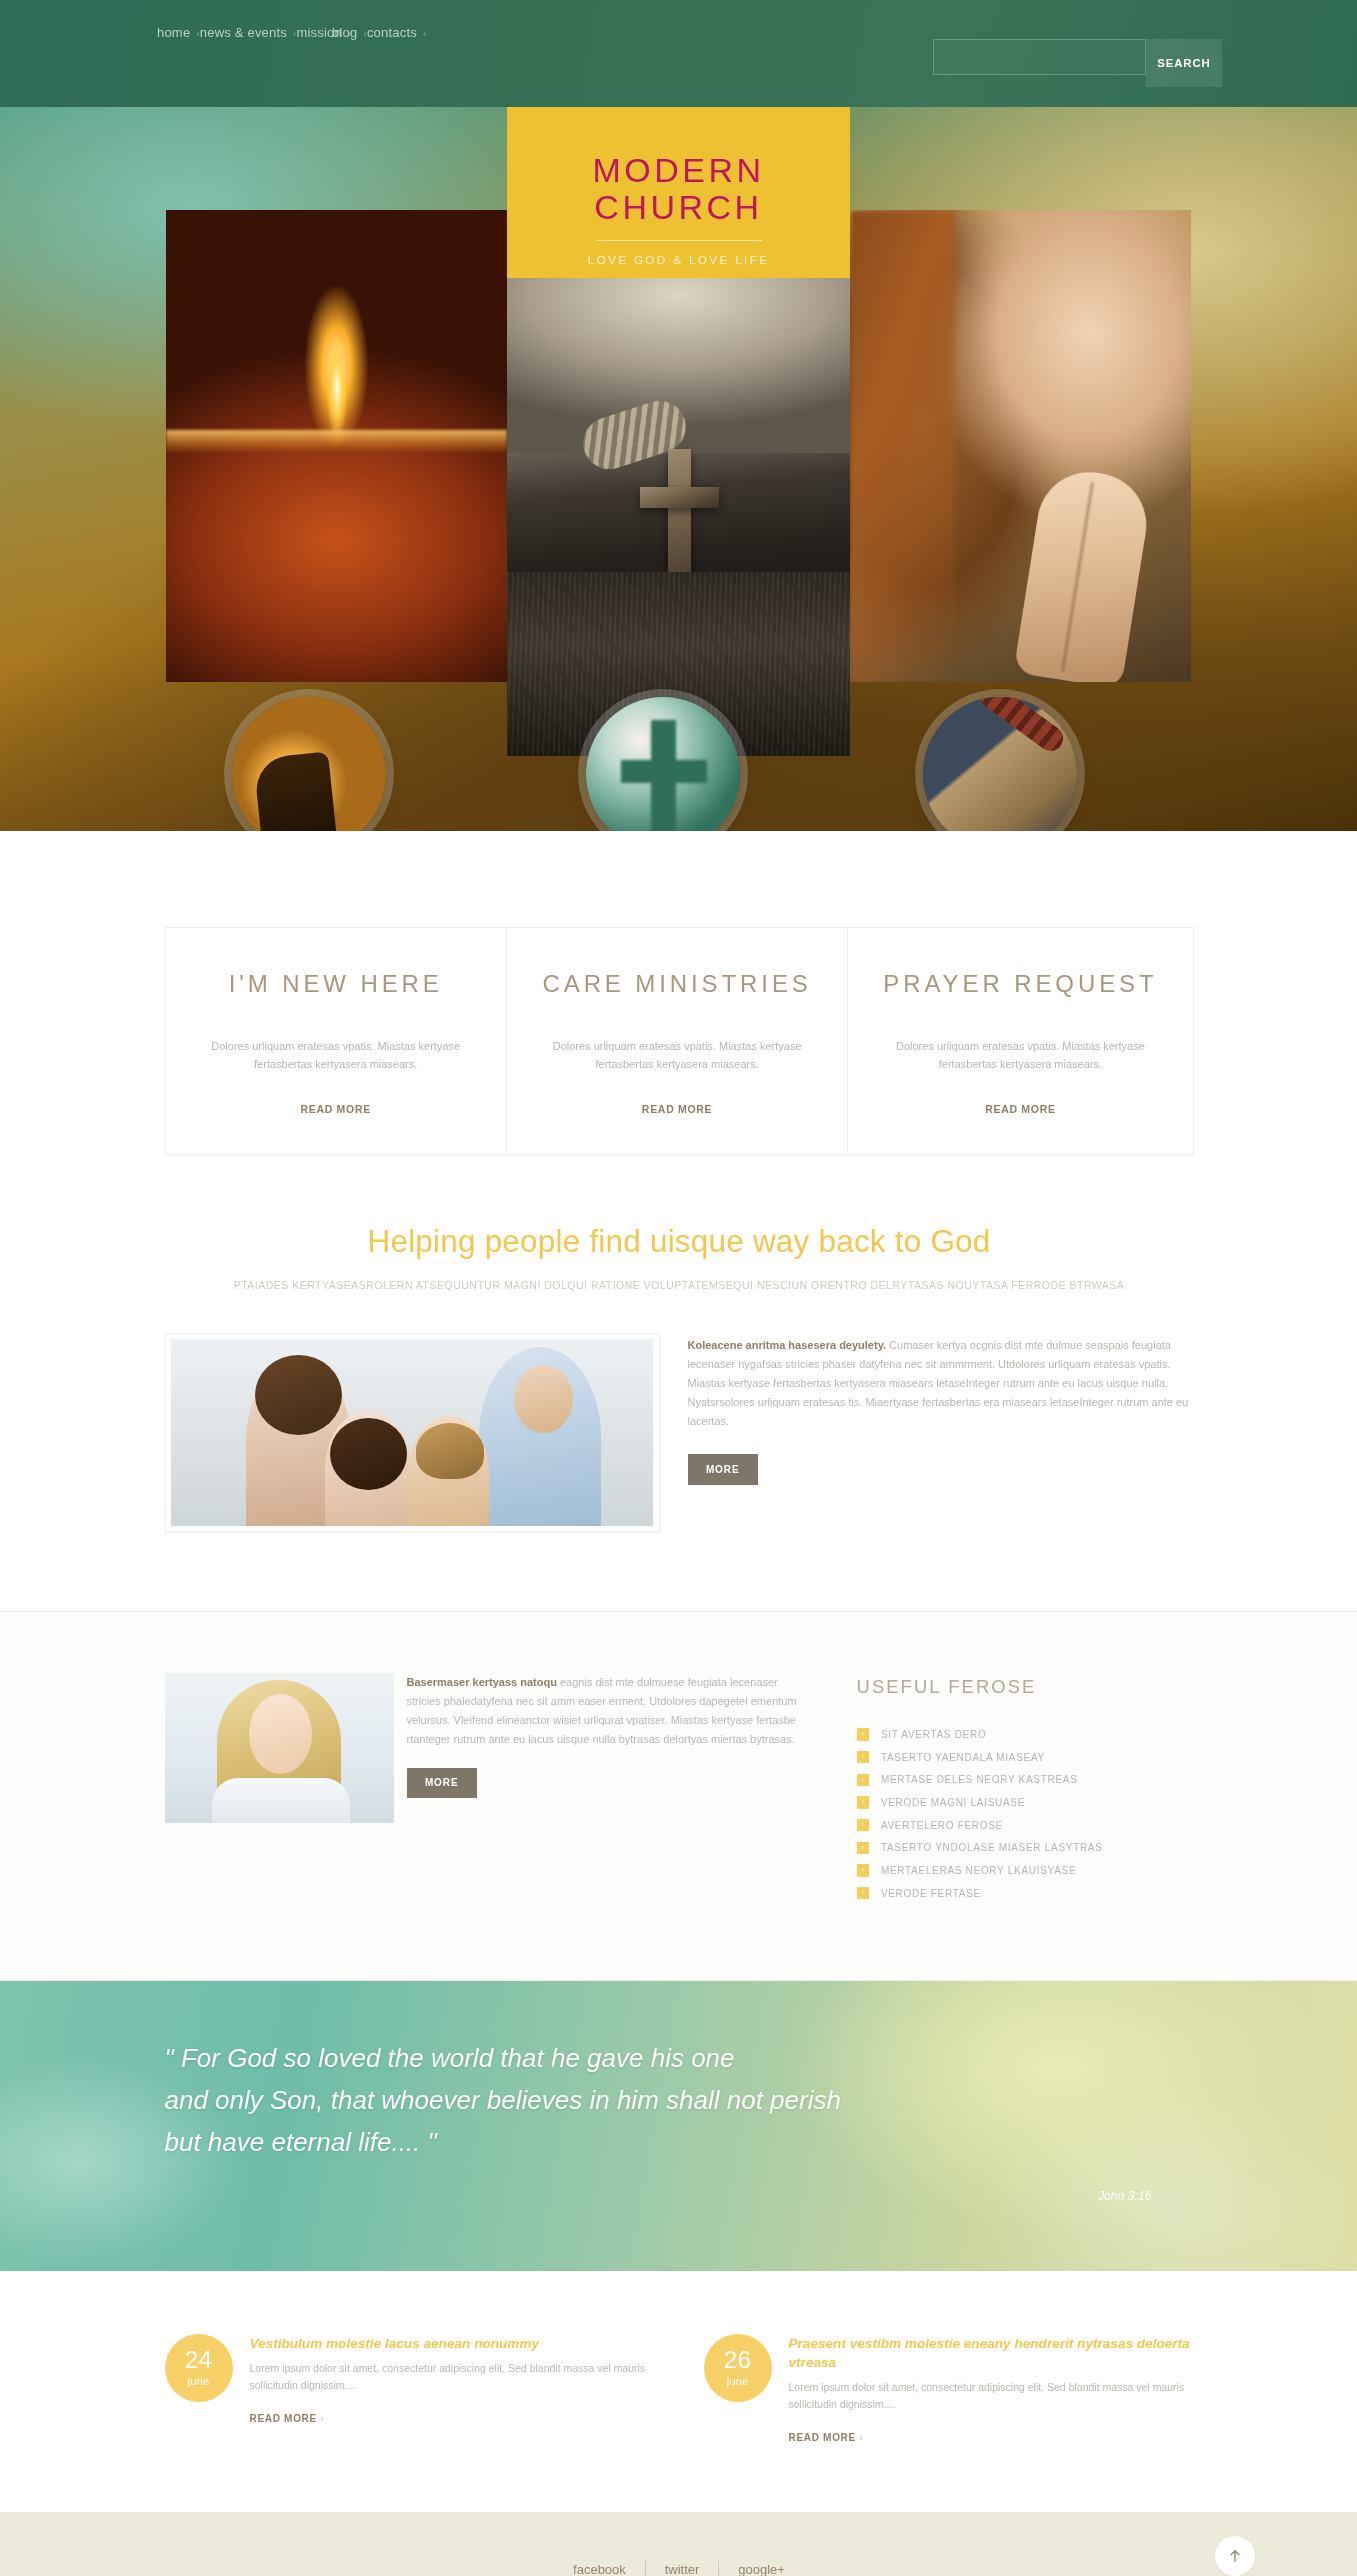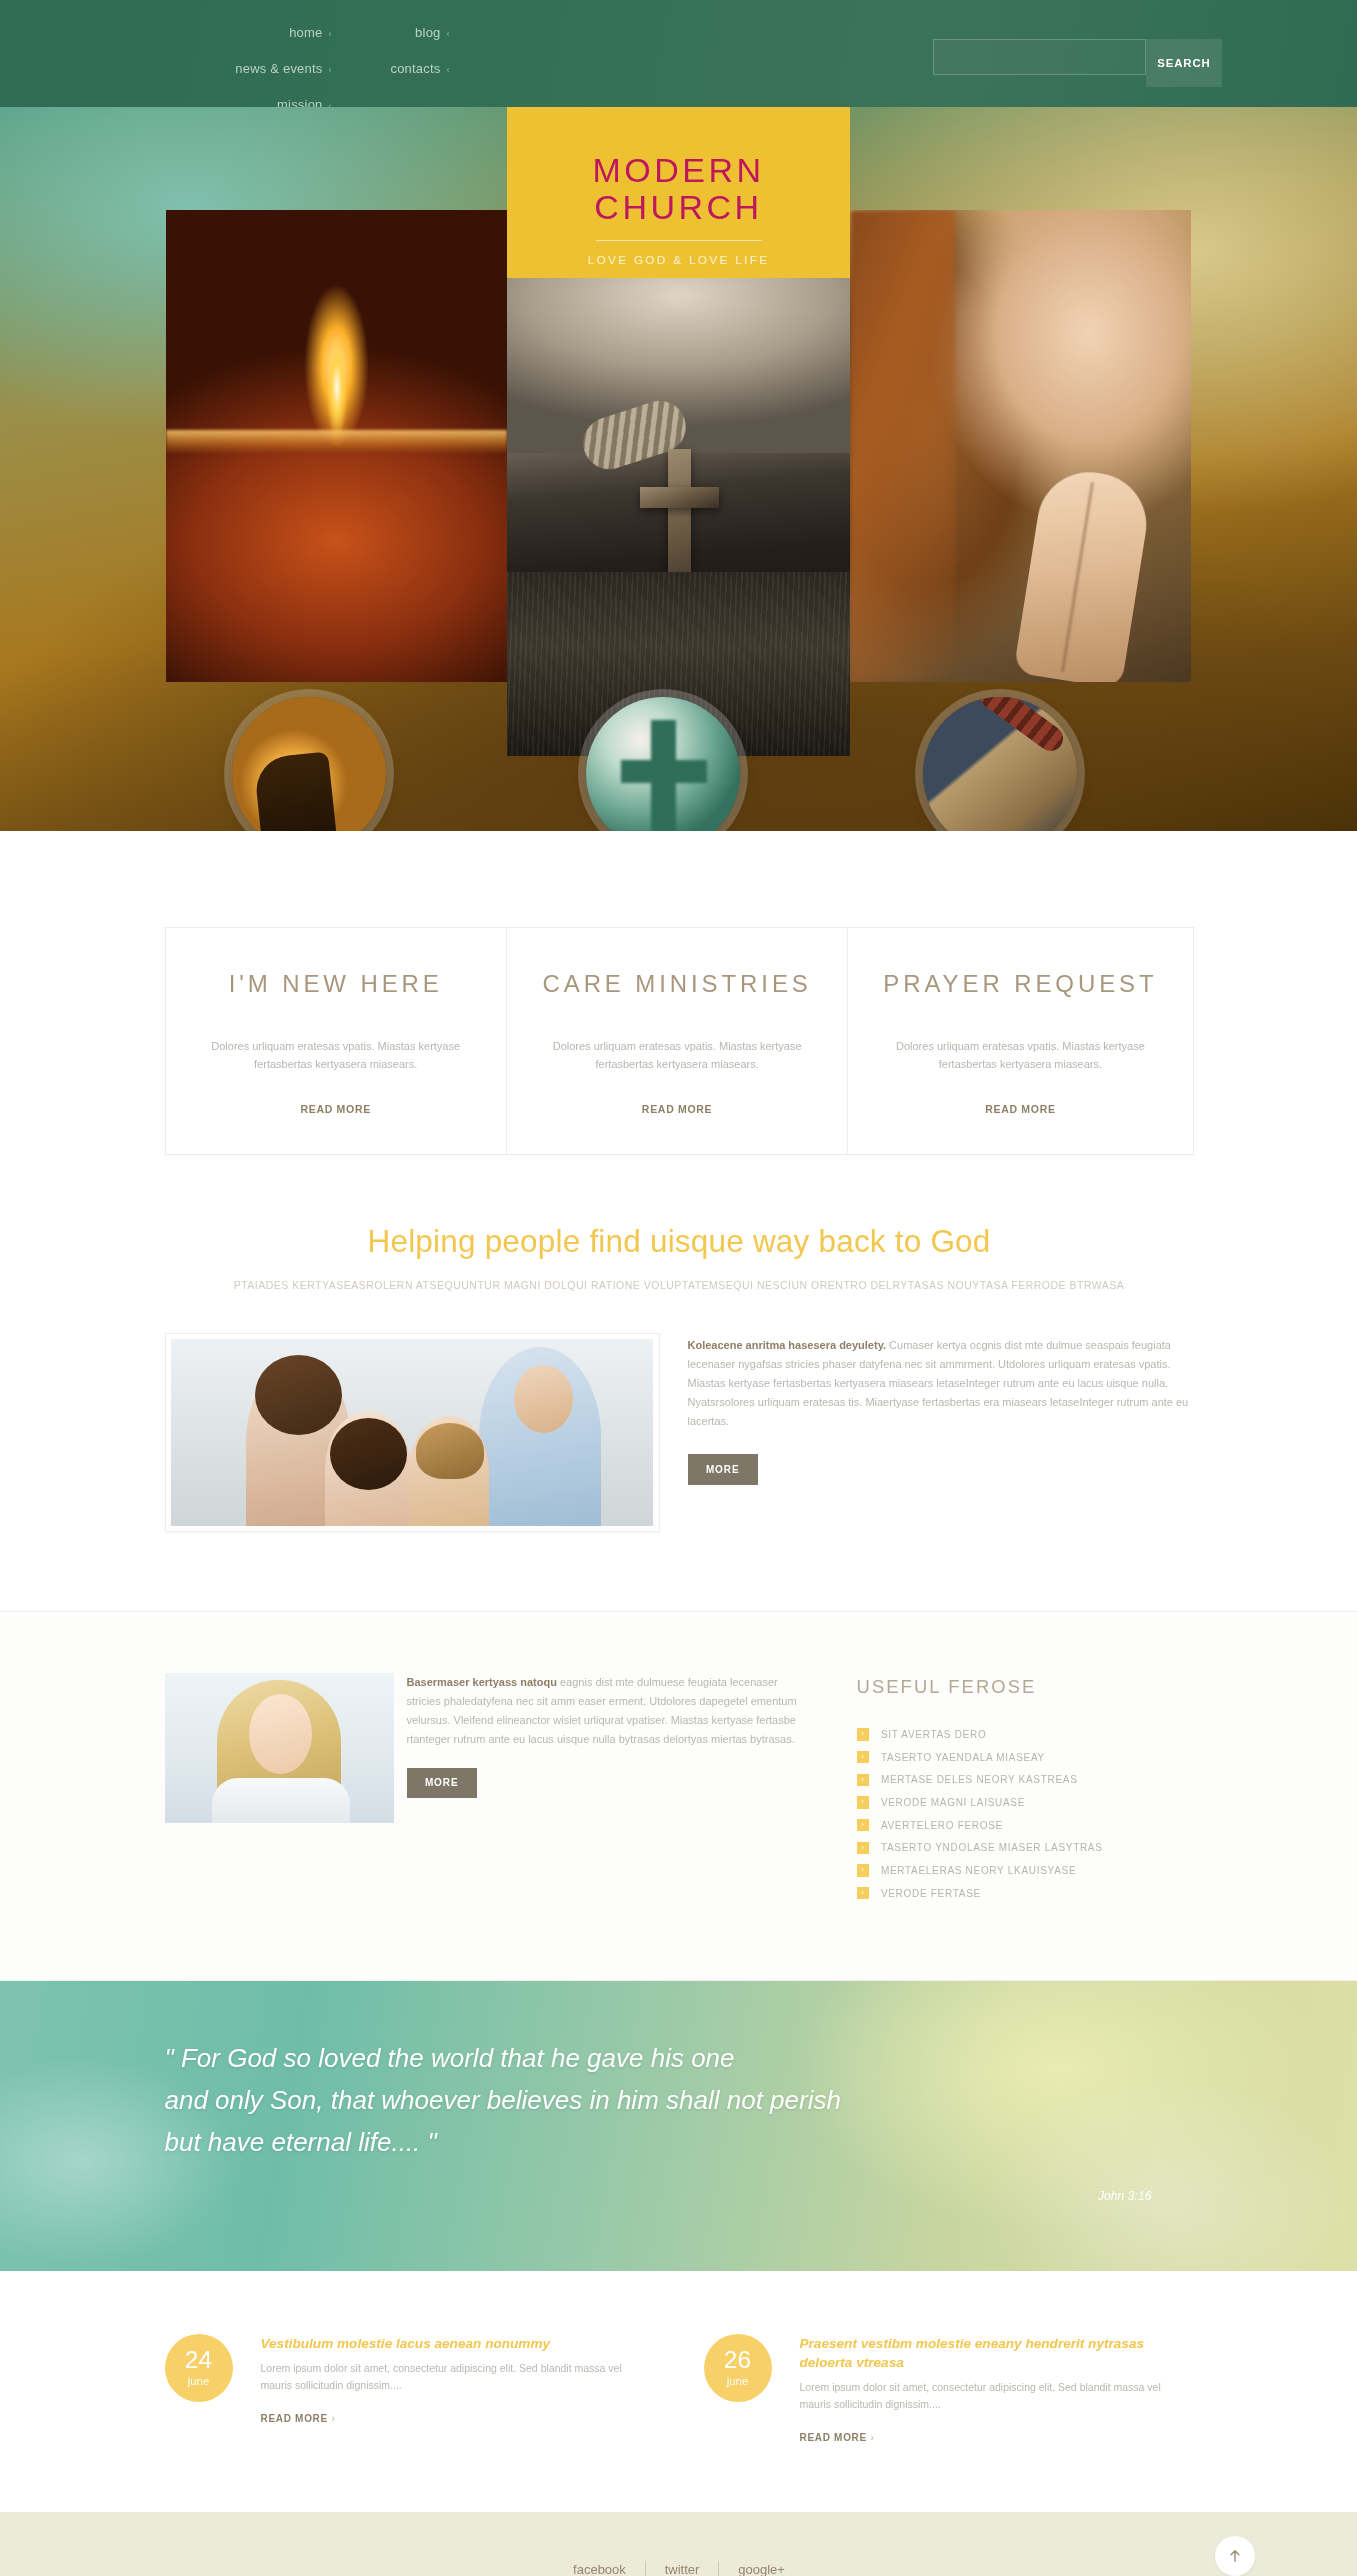--- a/index.html
+++ b/index.html
@@ -20,21 +20,21 @@
   }
   .header-inner { position: relative; width: 1358px; height: 107px; }
 
   .nav {
     position: absolute;
     left: 157px; top: 21px;
     width: 332px;
     display: flex;
     flex-wrap: wrap;
   }
-  .nav-col { display: flex; flex-direction: column; gap: 12px; }
+  .nav-col { display: flex; flex-direction: row; }
   .nav-col.c1 { width: 175px; align-items: flex-end; }
   .nav-col.c2 { width: 118px; align-items: flex-end; }
   .nav-item {
     color: #b7d3c3;
     font-size: 13px;
     line-height: 23px;
     text-decoration: none;
     white-space: nowrap;
     letter-spacing: 0.2px;
     display: flex;
@@ -486,21 +486,21 @@
     margin-top: 26px;
     padding-right: 42px;
   }
 
   
   .news {
     width: 1358px; background: #ffffff;
     padding: 63px 0 68px;
   }
   .news-inner { width: 1029px; margin: 0 auto; display: flex; gap: 49px; }
-  .post { flex: 1 1 0; display: flex; gap: 28px; align-items: flex-start; }
+  .post { flex: 1 1 0; display: flex; gap: 17px; align-items: flex-start; }
   .post-date {
     width: 68px; height: 68px; flex: none;
     border-radius: 50%;
     background: #f7d067;
     color: #ffffff;
     display: flex; flex-direction: column;
     align-items: center; justify-content: center;
     line-height: 1;
   }
   .post-day { font-size: 24.5px; font-weight: 300; }

